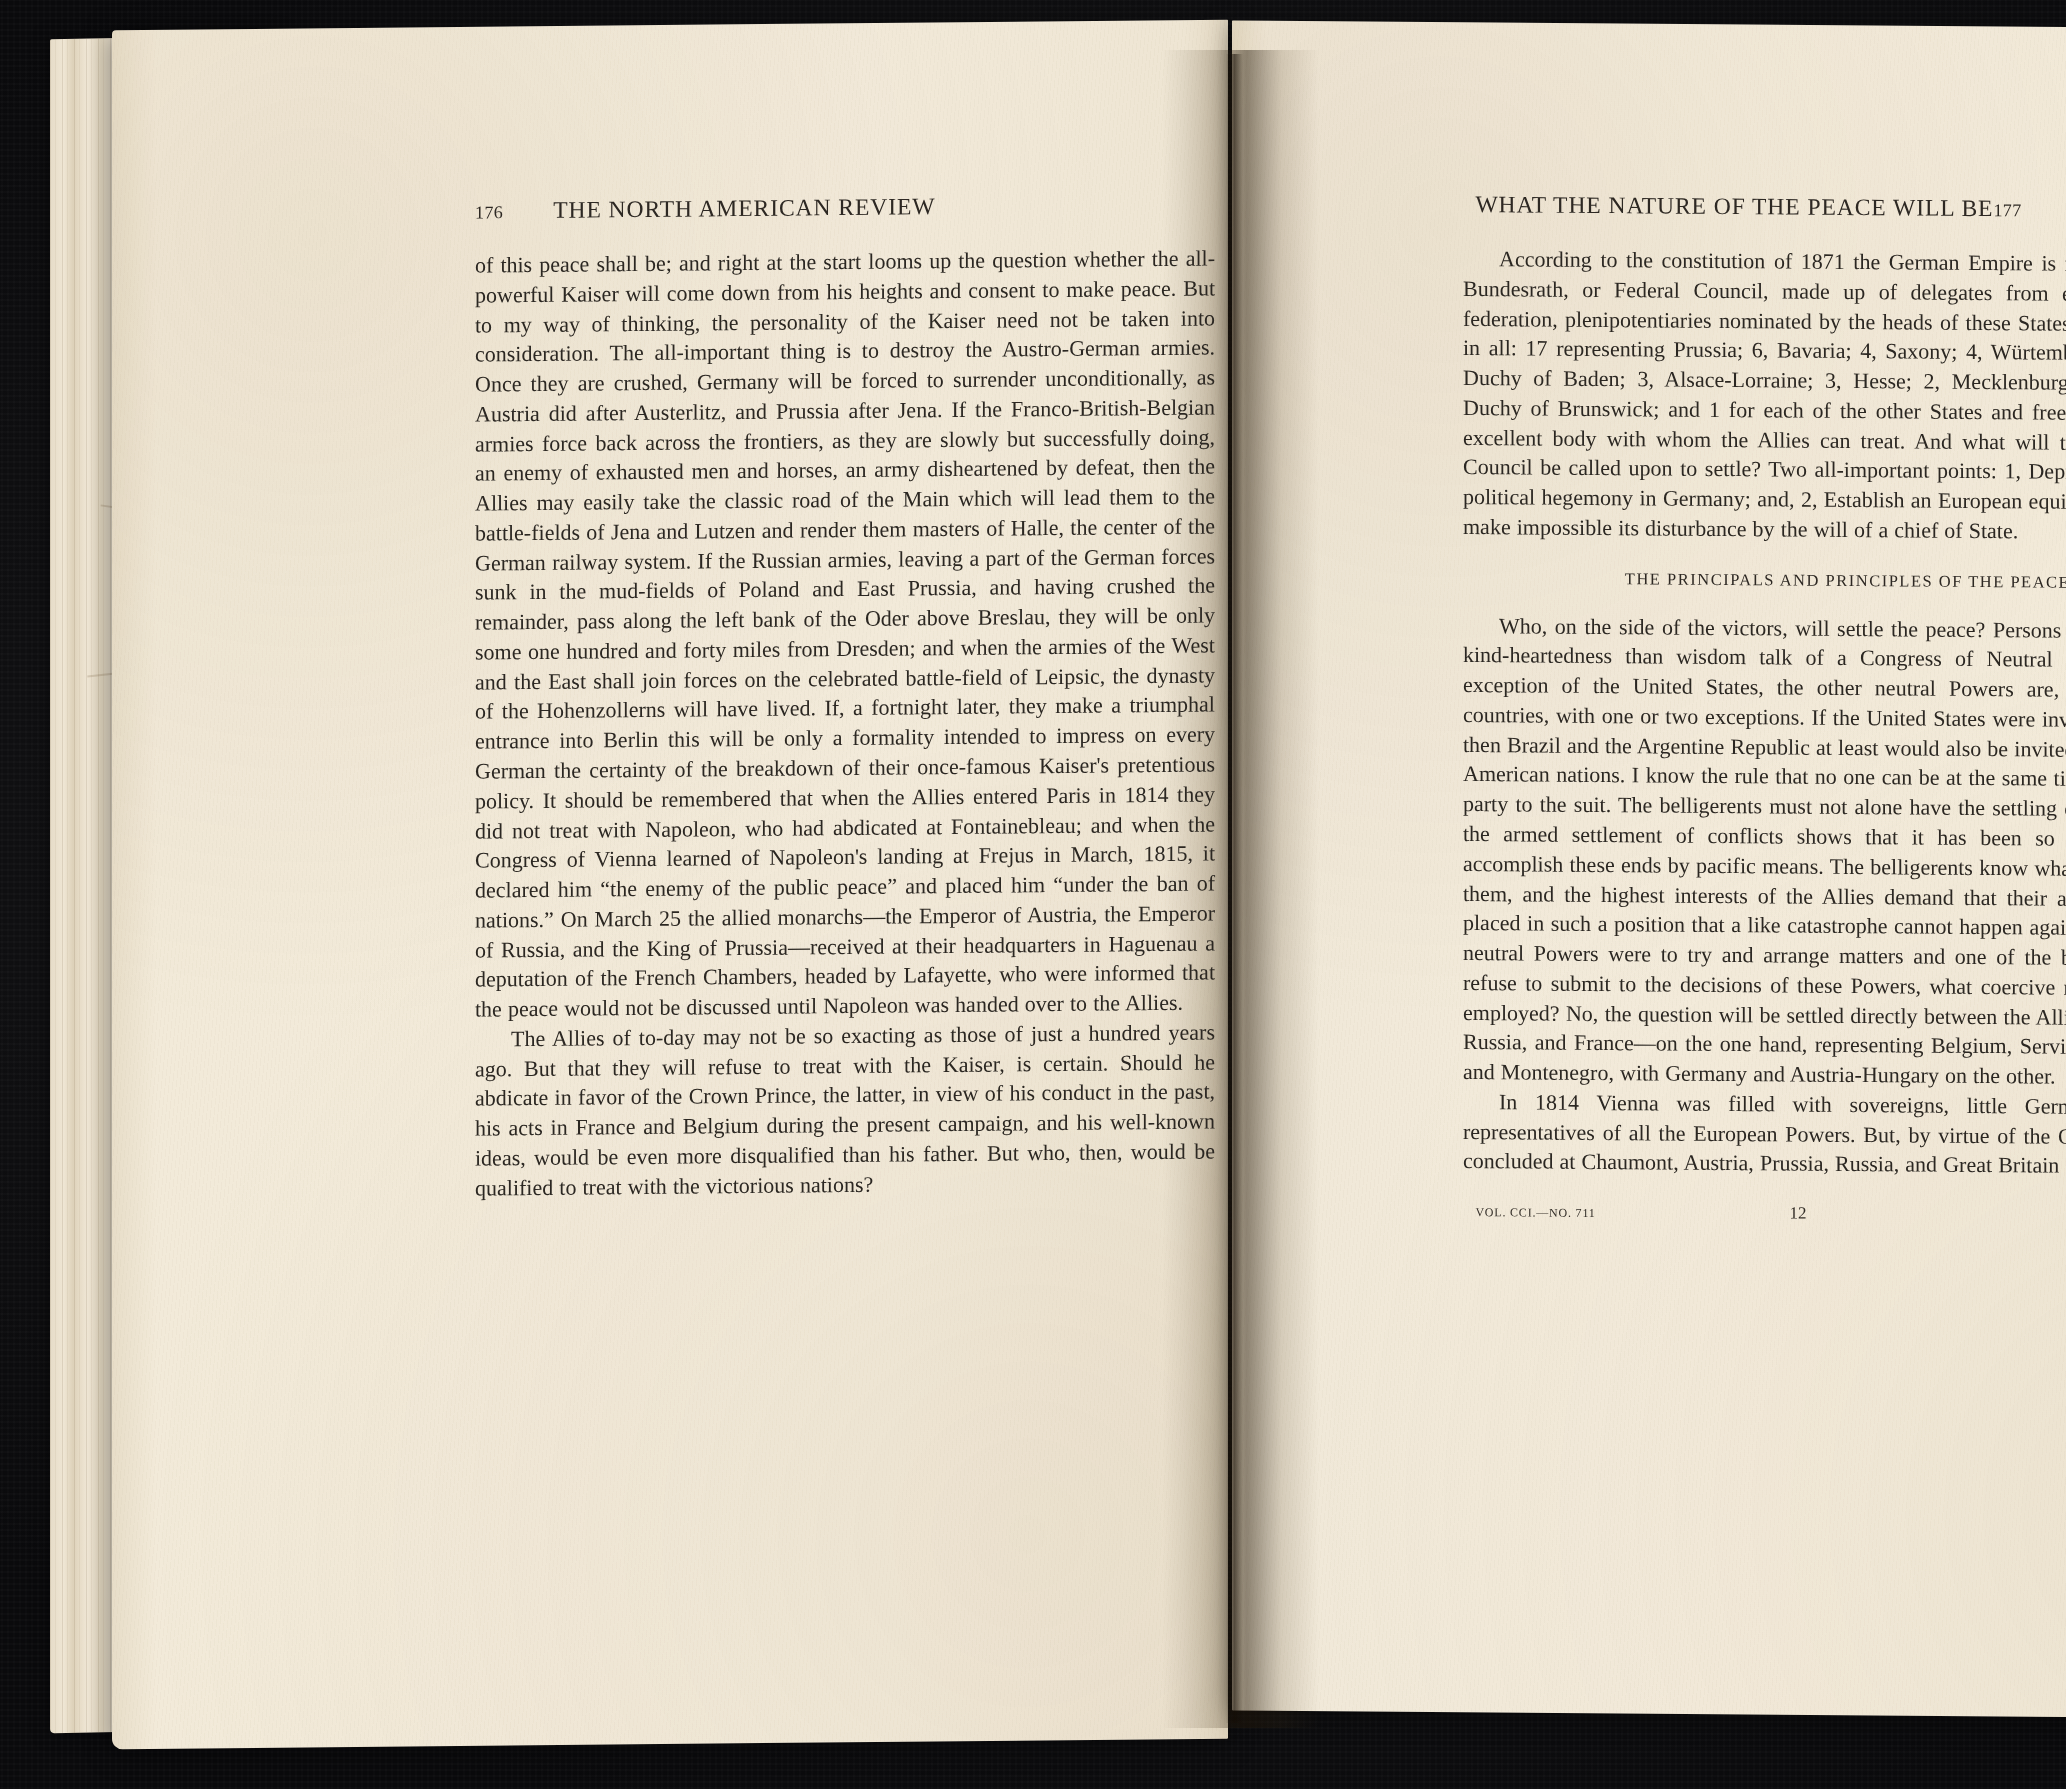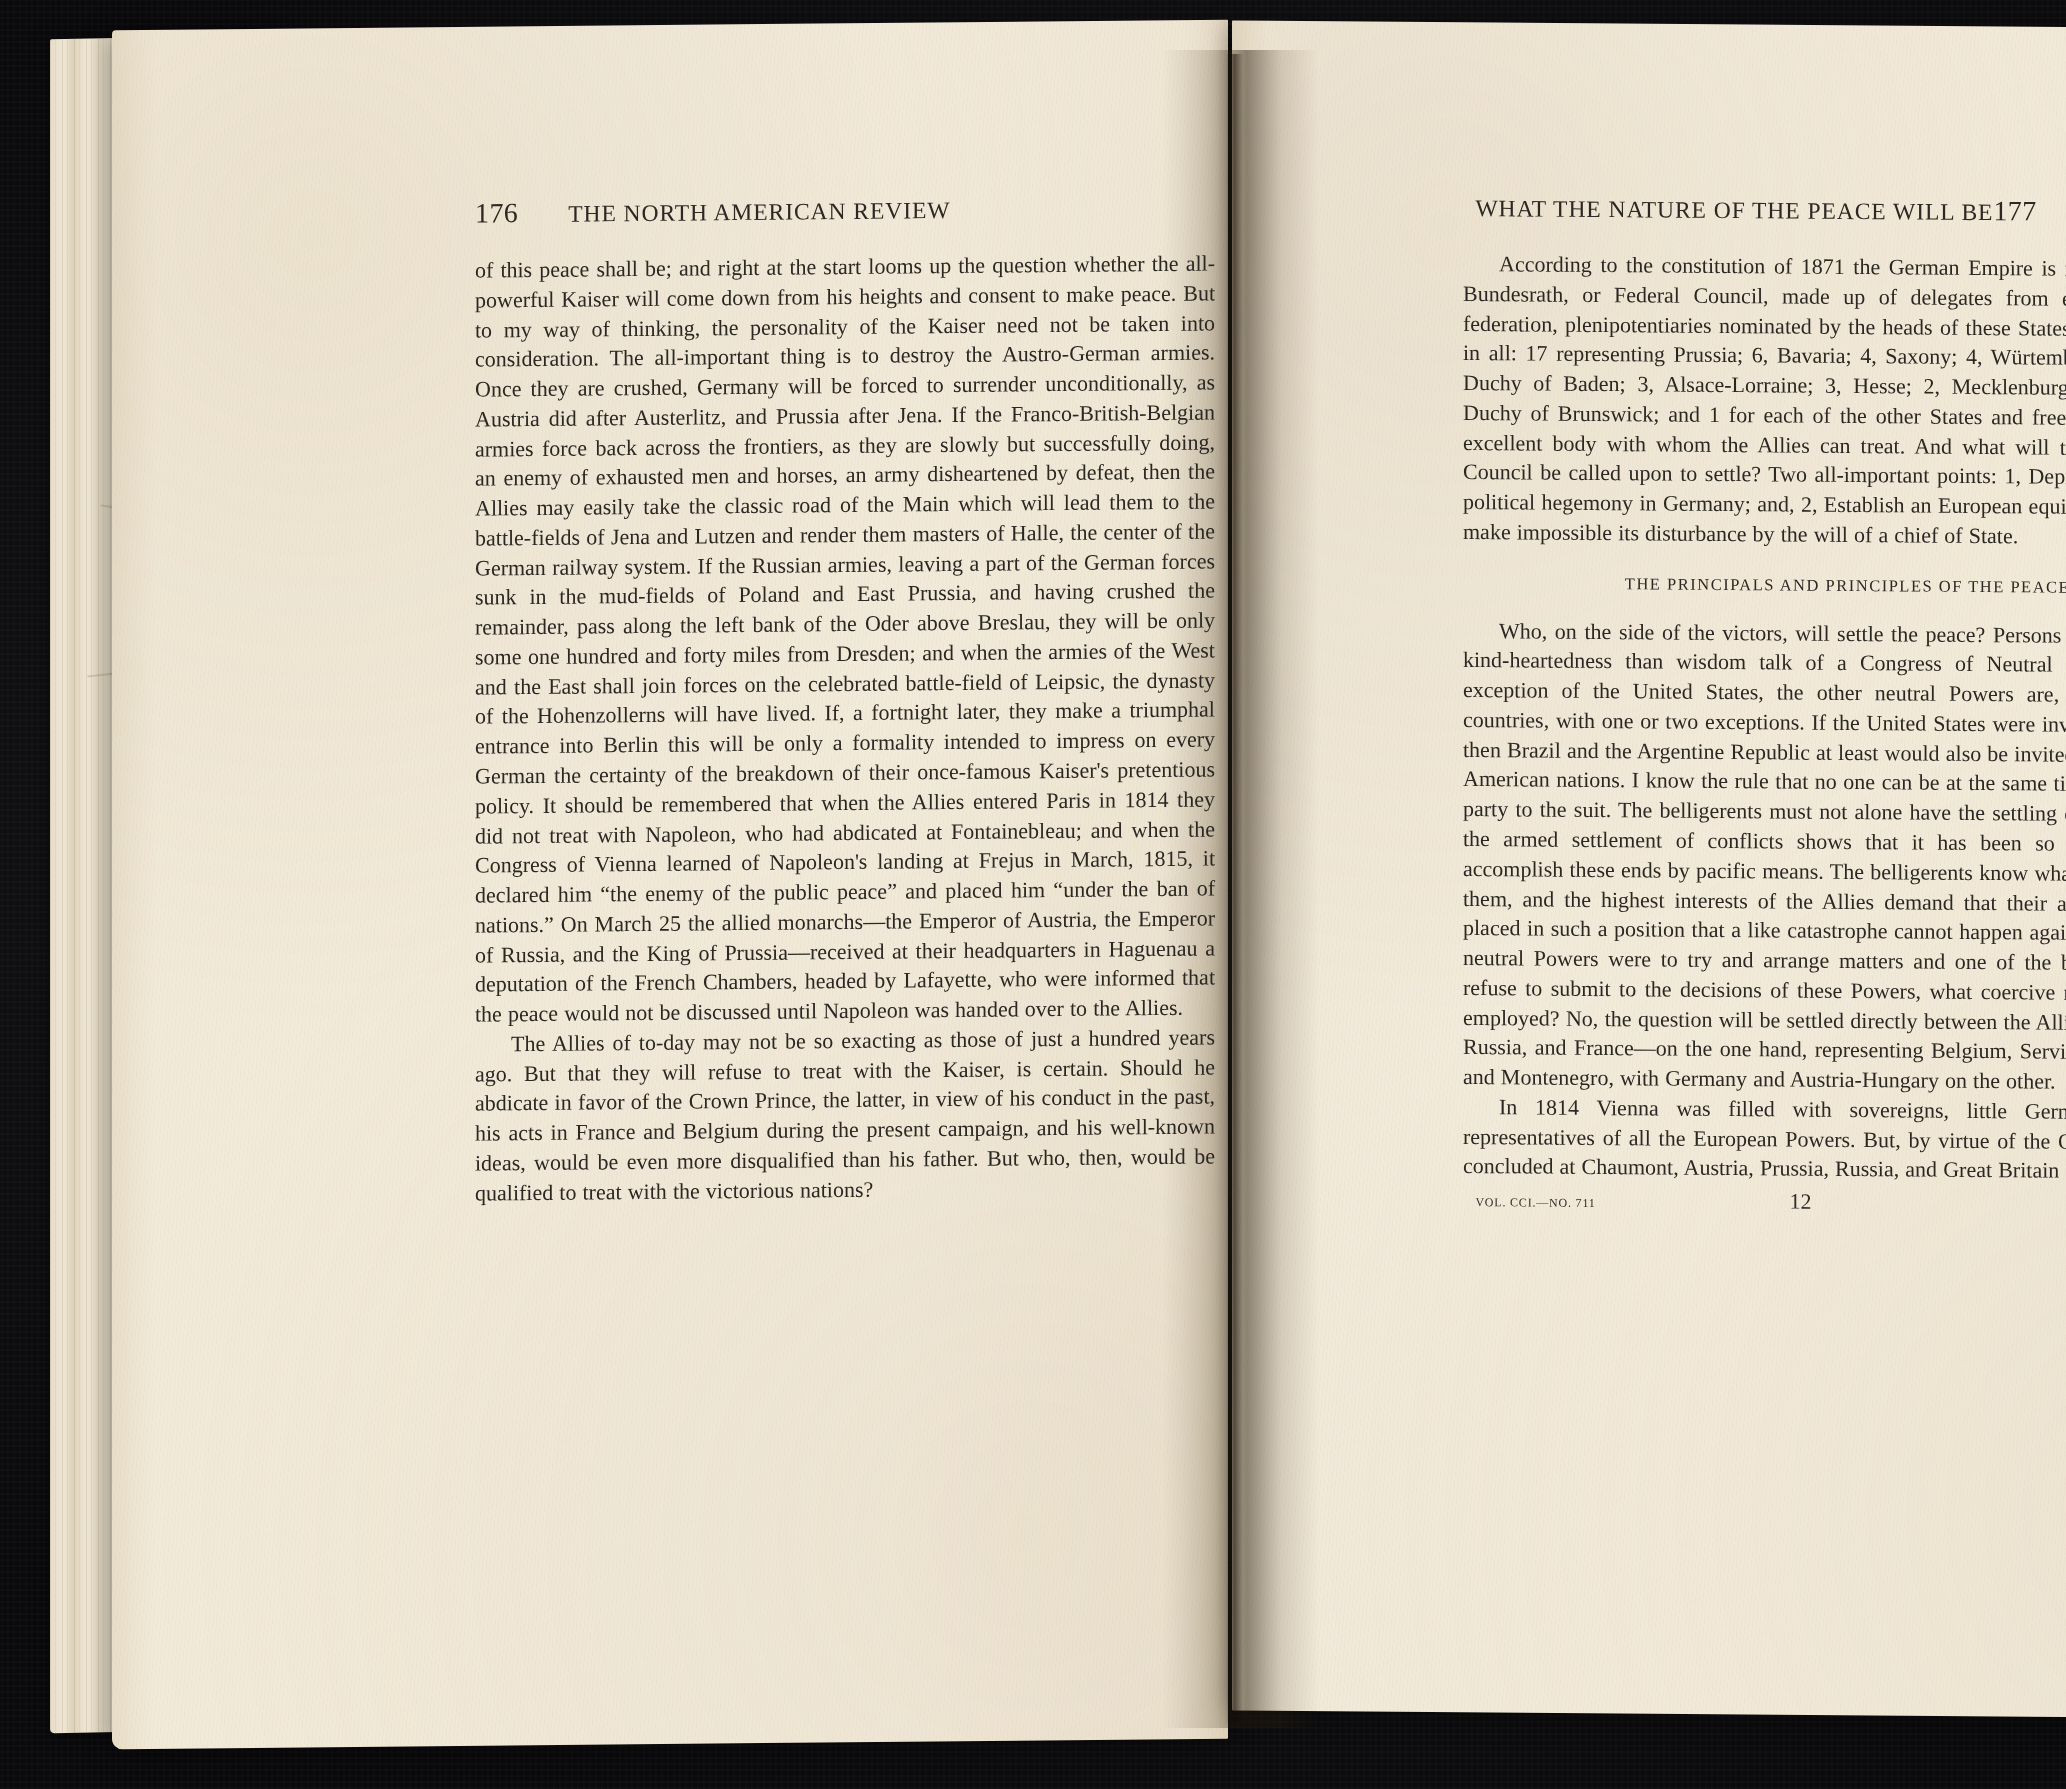--- a/index.html
+++ b/index.html
@@ -153,21 +153,21 @@
     align-items: baseline;
     font-size: 24px;
     letter-spacing: 1px;
     font-weight: 400;
     color: #2d2823;
     margin-bottom: 26px;
     white-space: nowrap;
   }
   .runhead.left  { justify-content: flex-start; }
   .runhead.right { justify-content: flex-start; padding-left: 12.4px; }
-  .folio  { font-size: 28px; letter-spacing: 0.4px; }
+  .folio  { font-size: 18px; letter-spacing: 0.4px; }
   .runtitle { font-size: 23.6px; letter-spacing: 0.9px; }
   .runhead.left .runtitle { margin-left: 50px; }
   .runhead.right .folio   { }
 
   .body-par {
     font-size: 22px;
     line-height: 1.353;
     text-align: justify;
     text-justify: inter-word;
     margin: 0 0 0 0;
@@ -191,21 +191,21 @@
   .colophon {
     display: flex;
     align-items: baseline;
     margin-top: 5px;
     font-size: 12px;
     letter-spacing: 0.8px;
     color: #322d27;
     text-transform: uppercase;
   }
   .colophon .vol { width: 314px; padding-left: 12.4px; }
-  .colophon .sig { font-size: 22px; letter-spacing: 0; text-transform: none; }
+  .colophon .sig { font-size: 17px; letter-spacing: 0; text-transform: none; margin-top: 20px; }
 </style>
 </head>
 <body>
 
 <div id="scan">
 
   <div class="backdrop"></div>
 
   <div class="book">
 

